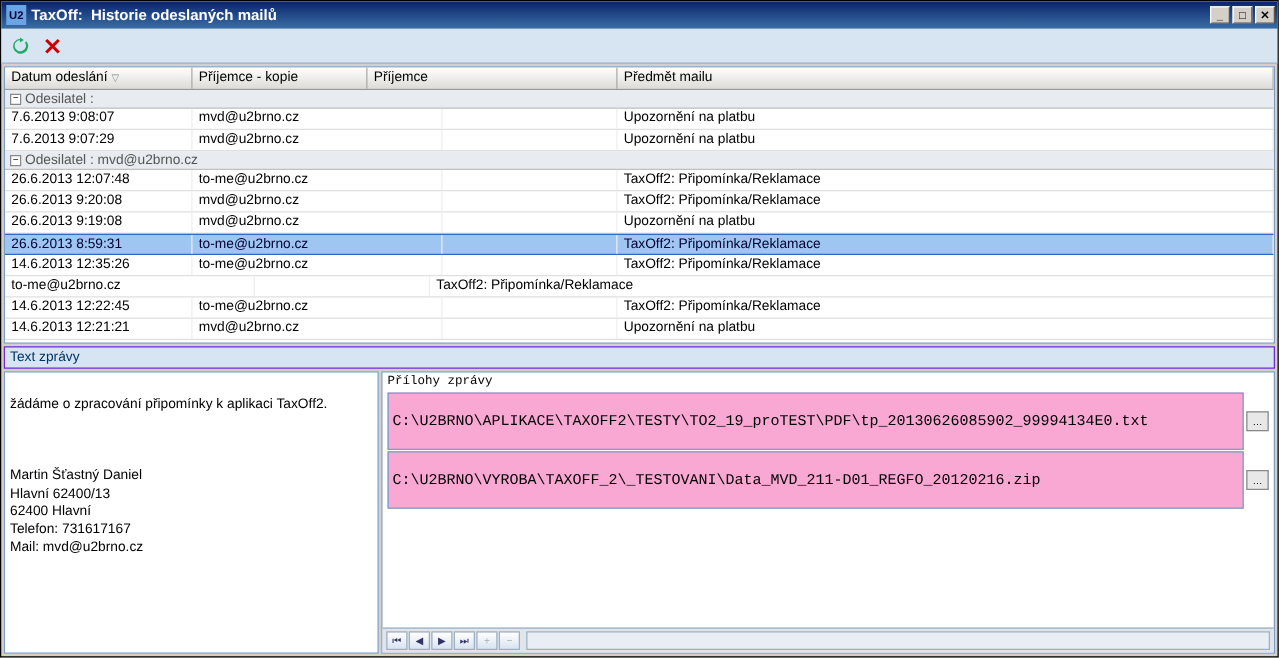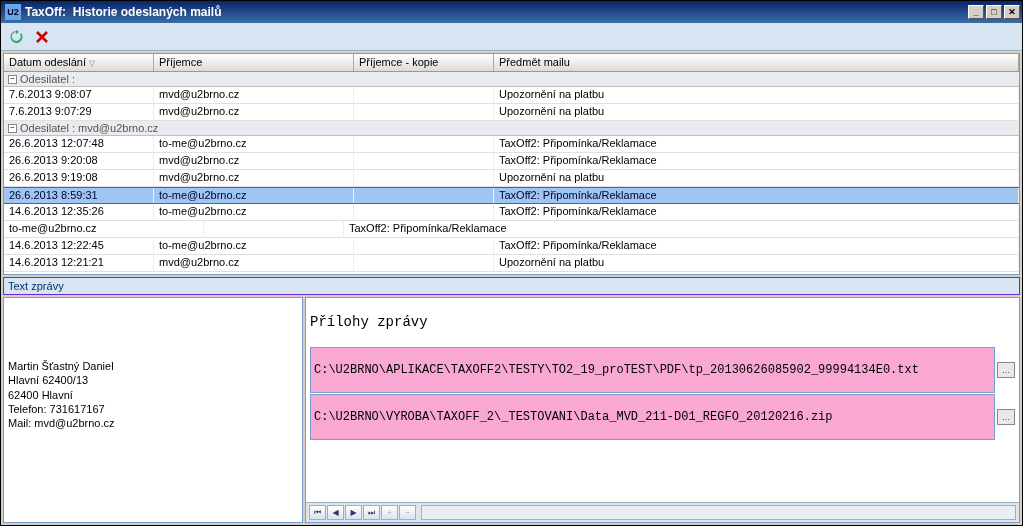--- a/index.html
+++ b/index.html
@@ -22,21 +22,21 @@
 .row { display: flex; border-bottom: 1px solid #e0e0e0; height: 17px; cursor: default; }
 .row.sel { background: #9ec6f0; border-top: 1px solid #316ac5; border-bottom: 1px solid #316ac5; color: #003; }
 .row .cell { padding: 1px 5px; border-right: 1px solid #eee; overflow: hidden; white-space: nowrap; }
 .c-date { width: 150px; } .c-to { width: 200px; } .c-cc { width: 140px; } .c-subj { flex: 1; }
 
 .sep-bar { background: #d7e4f2; border: 1px solid #6d28d9; margin: 0 2px; padding: 2px 4px; color: #003366; font-size: 11px; }
 
 .bottom { display: flex; flex: 1; margin: 2px; gap: 2px; min-height: 0; }
 .msg-panel { flex: 0 0 300px; background: #fff; border: 1px solid #7a9cc6; padding: 4px; overflow: auto; position: relative; font-size: 11px; line-height: 1.3; }
 .att-panel { flex: 1; background: #fff; border: 1px solid #7a9cc6; display: flex; flex-direction: column; }
-.att-head { font-family: "Courier New", monospace; font-size: 14px; padding: 16px 4px; }
+.att-head { font-family: "Courier New", monospace; font-size: 10px; padding: 2px 4px; }
 .att-row { display: flex; align-items: center; margin: 1px 4px; }
 .att-row input { flex: 1; font-family: "Courier New", monospace; font-size: 12px; border: 1px solid #7a9cc6; padding: 15px 3px; background: #f9a8d4; }
 .att-row .browse { width: 18px; height: 16px; margin-left: 2px; border: 1px solid #888; background: #e8e8e8; display: flex; align-items: center; justify-content: center; font-size: 8px; cursor: pointer; }
 
 .navbar { height: 20px; background: #e0e4eb; border-top: 1px solid #9db0c2; display: flex; align-items: center; padding: 0 3px; gap: 1px; }
 .nav-btn { width: 17px; height: 15px; border: 1px solid #9db0c2; background: linear-gradient(to bottom,#fff,#d7e4f2); display: flex; align-items: center; justify-content: center; cursor: pointer; font-size: 8px; color: #336; }
 .nav-btn.disabled { color: #aaa; }
 .nav-scroll { flex: 1; height: 15px; margin-left: 4px; border: 1px solid #9db0c2; background: #e8eef4; position: relative; }
 </style>
 </head>
@@ -61,22 +61,22 @@
   <div class="tool-btn">
     <svg width="16" height="16">
         <path d="M3 3l10 10M13 3L3 13" stroke="#c00" stroke-width="2.5"></path>
       </svg>
   </div>
 </div>
 
 <div class="grid-area">
   <div class="grid-head">
     <div class="col c-date"><span>Datum odeslání</span> <span style="color:#888;font-size:8px">▽</span></div>
+    <div class="col c-cc">Příjemce - kopie</div>
     <div class="col c-to">Příjemce</div>
-    <div class="col c-cc">Příjemce - kopie</div>
     <div class="col c-subj">Předmět mailu</div>
   </div>
   <div class="grid-body" id="grid-body">
       <div class="group-row">
         <span class="toggle">−</span>
         <span>Odesilatel :</span>
       </div>
       <div class="row">
         <div class="cell c-date">7.6.2013 9:08:07</div>
         <div class="cell c-to">mvd@u2brno.cz</div>
@@ -141,20 +141,21 @@
         <div class="cell c-subj">Upozornění na platbu</div>
       </div>
     </div>
 </div>
 
 <div class="sep-bar">Text zprávy</div>
 
 <div class="bottom">
   <div class="msg-panel">
     <br>
+    <div>žádáme o zpracování připomínky k aplikaci TaxOff2.</div>
     <br><br><br>
     <div> Martin  Šťastný Daniel</div>
     <div>Hlavní  62400/13</div>
     <div>62400  Hlavní</div>
     <div>Telefon: 731617167</div>
     <div>Mail: mvd@u2brno.cz</div>
   </div>
 
   <div class="att-panel">
     <div class="att-head">Přílohy zprávy</div>

